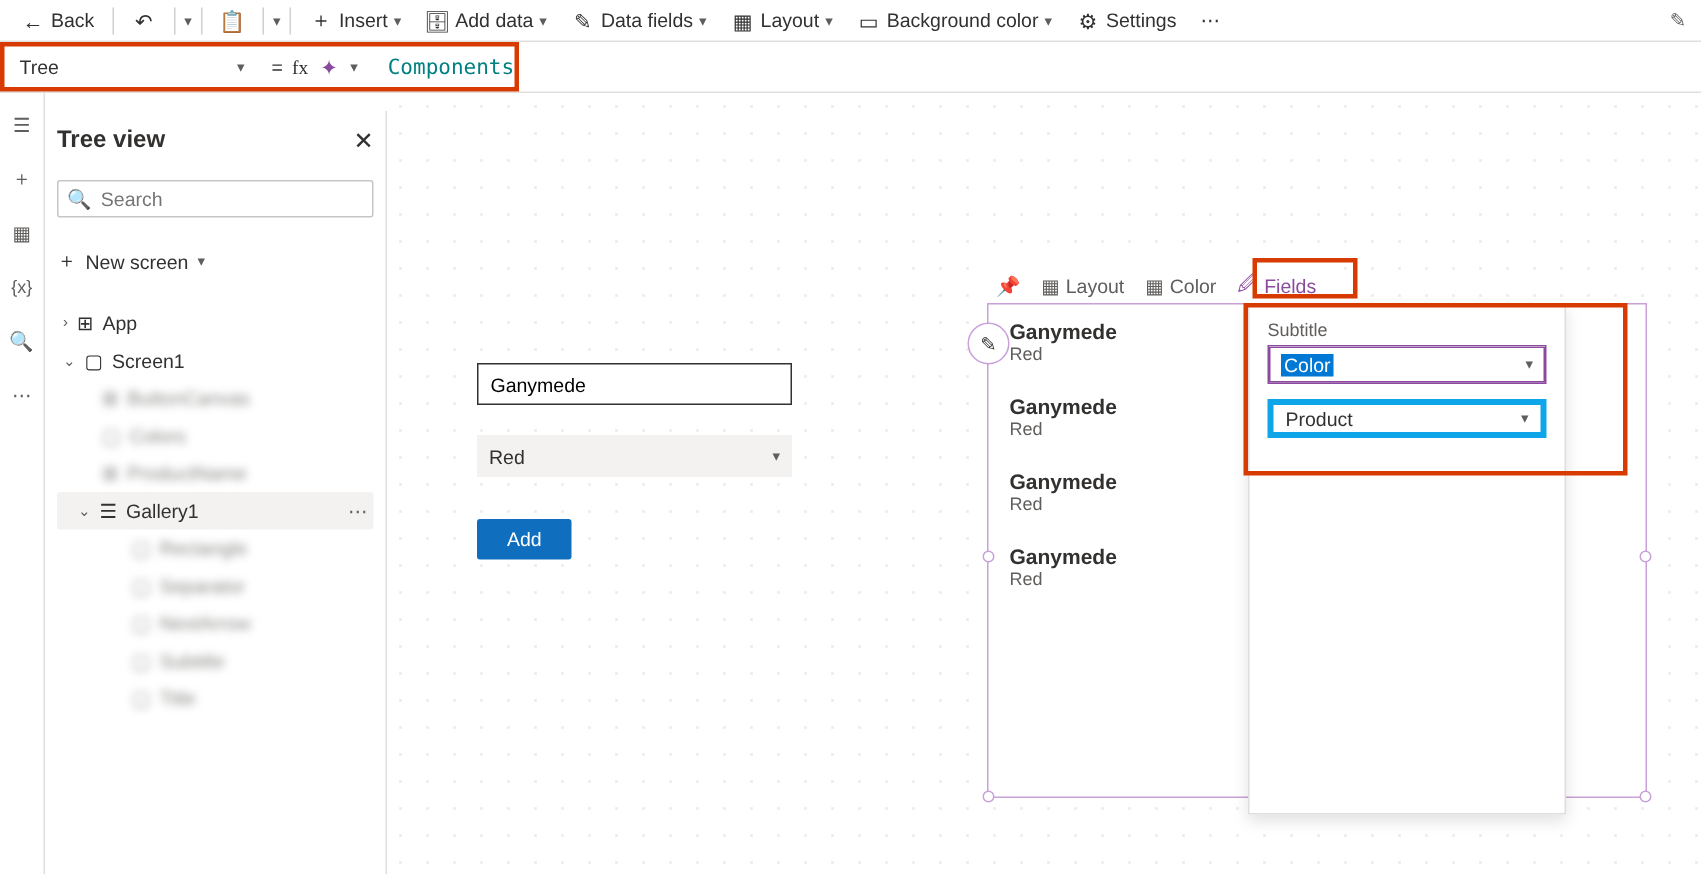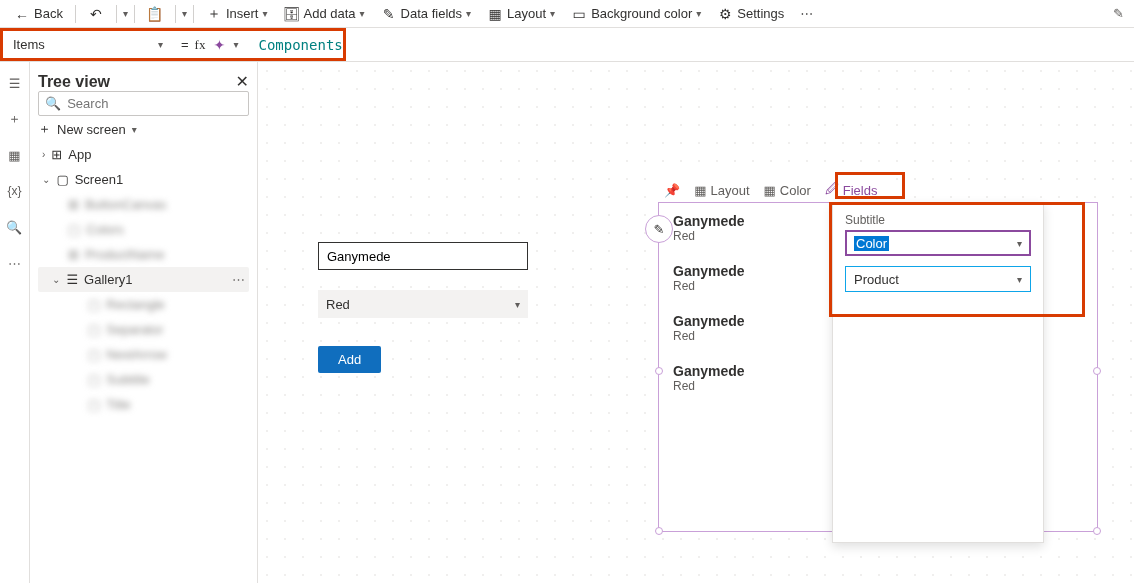--- a/index.html
+++ b/index.html
@@ -20,21 +20,21 @@
   .fx-area { display:flex; align-items:center; gap:6px; padding:0 8px; height:100%;}
   .formula-val { font-family: Consolas, monospace; color:#008080; font-size:14px; padding-left:12px;}
   
   .main { display:flex; height:calc(100% - 62px);}
   
   
   .rail { width:30px; display:flex; flex-direction:column; align-items:center; gap:18px; padding-top:12px; border-right:1px solid #e1dfdd;}
   .rail-btn { width:18px; height:18px; color:#605e5c; cursor:pointer; display:flex;align-items:center;justify-content:center;}
   
   
-  .tree-panel { width:228px; border-right:1px solid #e1dfdd; padding:10px 8px; display:flex; flex-direction:column; gap:0; background:#fff;}
+  .tree-panel { width:228px; border-right:1px solid #e1dfdd; padding:10px 8px; display:flex; flex-direction:column; gap:16px; background:#fff;margin-top:12px;}
   .tree-header { display:flex; align-items:center; justify-content:space-between;}
   .tree-title { font-size:16px; font-weight:600;}
   .tabs { display:flex; gap:14px; font-size:13px; }
   .tab { padding-bottom:4px; color:#605e5c; cursor:pointer;}
   .tab.active { color:#8b4a9e; border-bottom:2px solid #8b4a9e; font-weight:600;}
   .search-box { display:flex; align-items:center; border:1px solid #c8c6c4; border-radius:2px; padding:4px 6px; gap:6px; color:#605e5c;}
   .search-box input { border:none; outline:none; flex:1; font-size:13px;}
   .newscreen { display:flex; align-items:center; gap:6px; font-size:13px; padding:4px 0;}
   
   .tree-list { font-size:13px; }
@@ -69,21 +69,21 @@
   
   .gal-tabs { position:absolute; left:400px; top:115px; display:flex; gap:14px; font-size:13px; align-items:center; background:#fff; padding:2px 6px;}
   .gal-tab { display:flex; align-items:center; gap:4px; color:#605e5c; cursor:pointer;}
   
   .fields-hl { position:absolute; left:577px; top:110px; width:70px; height:27px; border:3px solid #d83b01;}
   
   
   .fields-popup { position:absolute; left:574px; top:140px; width:212px; background:#fff; border:1px solid #e1dfdd; box-shadow:0 4px 10px rgba(0,0,0,.12); padding:10px 12px;}
   .fp-hl { position:absolute; left:571px; top:140px; width:256px; height:115px; border:3px solid #d83b01; pointer-events:none;}
   .fp-label { font-size:12px; color:#605e5c; margin-bottom:3px;}
-  .fp-select { width:100%; height:26px; border:1px solid #0ea5e9; display:flex; align-items:center; justify-content:space-between; padding:0 8px; font-size:13px; margin-bottom:10px;}
+  .fp-select { width:100%; height:26px; border:4px solid #0ea5e9; display:flex; align-items:center; justify-content:space-between; padding:0 8px; font-size:13px; margin-bottom:10px;}
   .fp-select.focus { border:1px solid #8b4a9e; box-shadow:0 0 0 1px #8b4a9e inset;gap:36px;}
   .fp-sel-txt.sel { background:#0078d4; color:#fff; padding:0 2px;}
   
   .edit-pencil { position:absolute; right:10px; top:6px; color:#605e5c;}
 </style>
 </head>
 <body>
 
 <div class="toolbar">
   <div class="tb-btn">
@@ -133,21 +133,21 @@
     <span>Settings</span>
   </div>
   <div class="tb-btn">⋯</div>
   <div style="flex:1"></div>
   <div class="edit-pencil">✎</div>
 </div>
 
 <div class="formula-row">
   <div class="formula-left highlight-red">
     <div class="prop-sel">
-      <span>Items</span>
+      <span>Tree</span>
       <span class="chev">▾</span>
     </div>
     <div class="fx-area">
       <span>=</span>
       <span style="font-family:serif">fx</span>
       <span class="tb-icon" style="color:#8b4a9e">✦</span>
       <span class="chev">▾</span>
     </div>
     <div class="formula-val">Components</div>
   </div>

